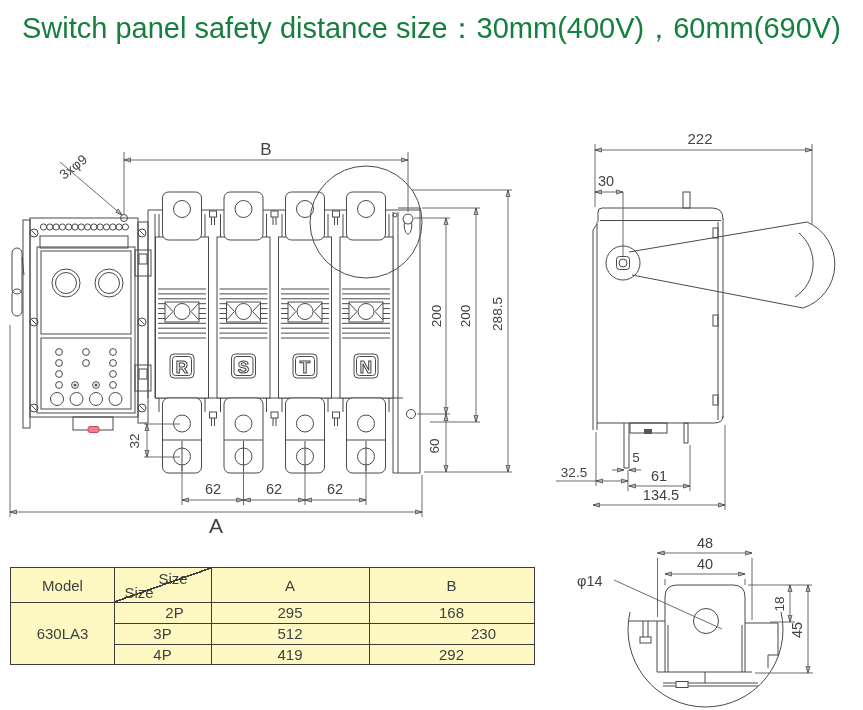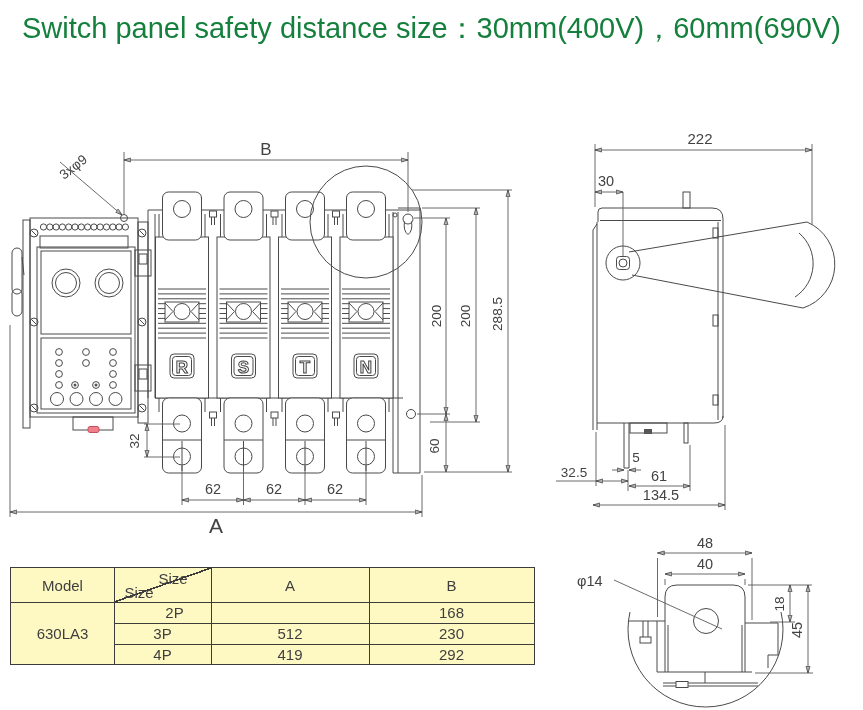--- a/index.html
+++ b/index.html
@@ -396,24 +396,25 @@
 
     <div class="cell" style="left:0;top:0;width:103px;height:34px;">Model</div>
     <div class="cell" style="left:140px;top:2px;width:44px;height:16px;">Size</div>
     <div class="cell" style="left:106px;top:16px;width:44px;height:16px;">Size</div>
     <div class="cell" style="left:200px;top:0;width:158px;height:34px;">A</div>
     <div class="cell" style="left:358px;top:0;width:165px;height:34px;">B</div>
 
     <div class="cell" style="left:0;top:34px;width:103px;height:62px;">630LA3</div>
 
     <div class="cell" style="left:103px;top:34px;width:97px;height:21px;margin-left:12px;">2P</div>
+    <div class="cell" style="left:200px;top:34px;width:158px;height:21px;">295</div>
     <div class="cell" style="left:358px;top:34px;width:165px;height:21px;">168</div>
 
     <div class="cell" style="left:103px;top:55px;width:97px;height:21px;">3P</div>
     <div class="cell" style="left:200px;top:55px;width:158px;height:21px;">512</div>
-    <div class="cell" style="left:358px;top:55px;width:165px;height:21px;">230</div>
+    <div class="cell" style="left:358px;top:55px;width:165px;height:21px;padding-left:32px;">230</div>
 
     <div class="cell" style="left:103px;top:76px;width:97px;height:20px;">4P</div>
     <div class="cell" style="left:200px;top:76px;width:158px;height:20px;">419</div>
     <div class="cell" style="left:358px;top:76px;width:165px;height:20px;text-align:center;">292</div>
   </div>
 
 </div>
 
 </body></html>

